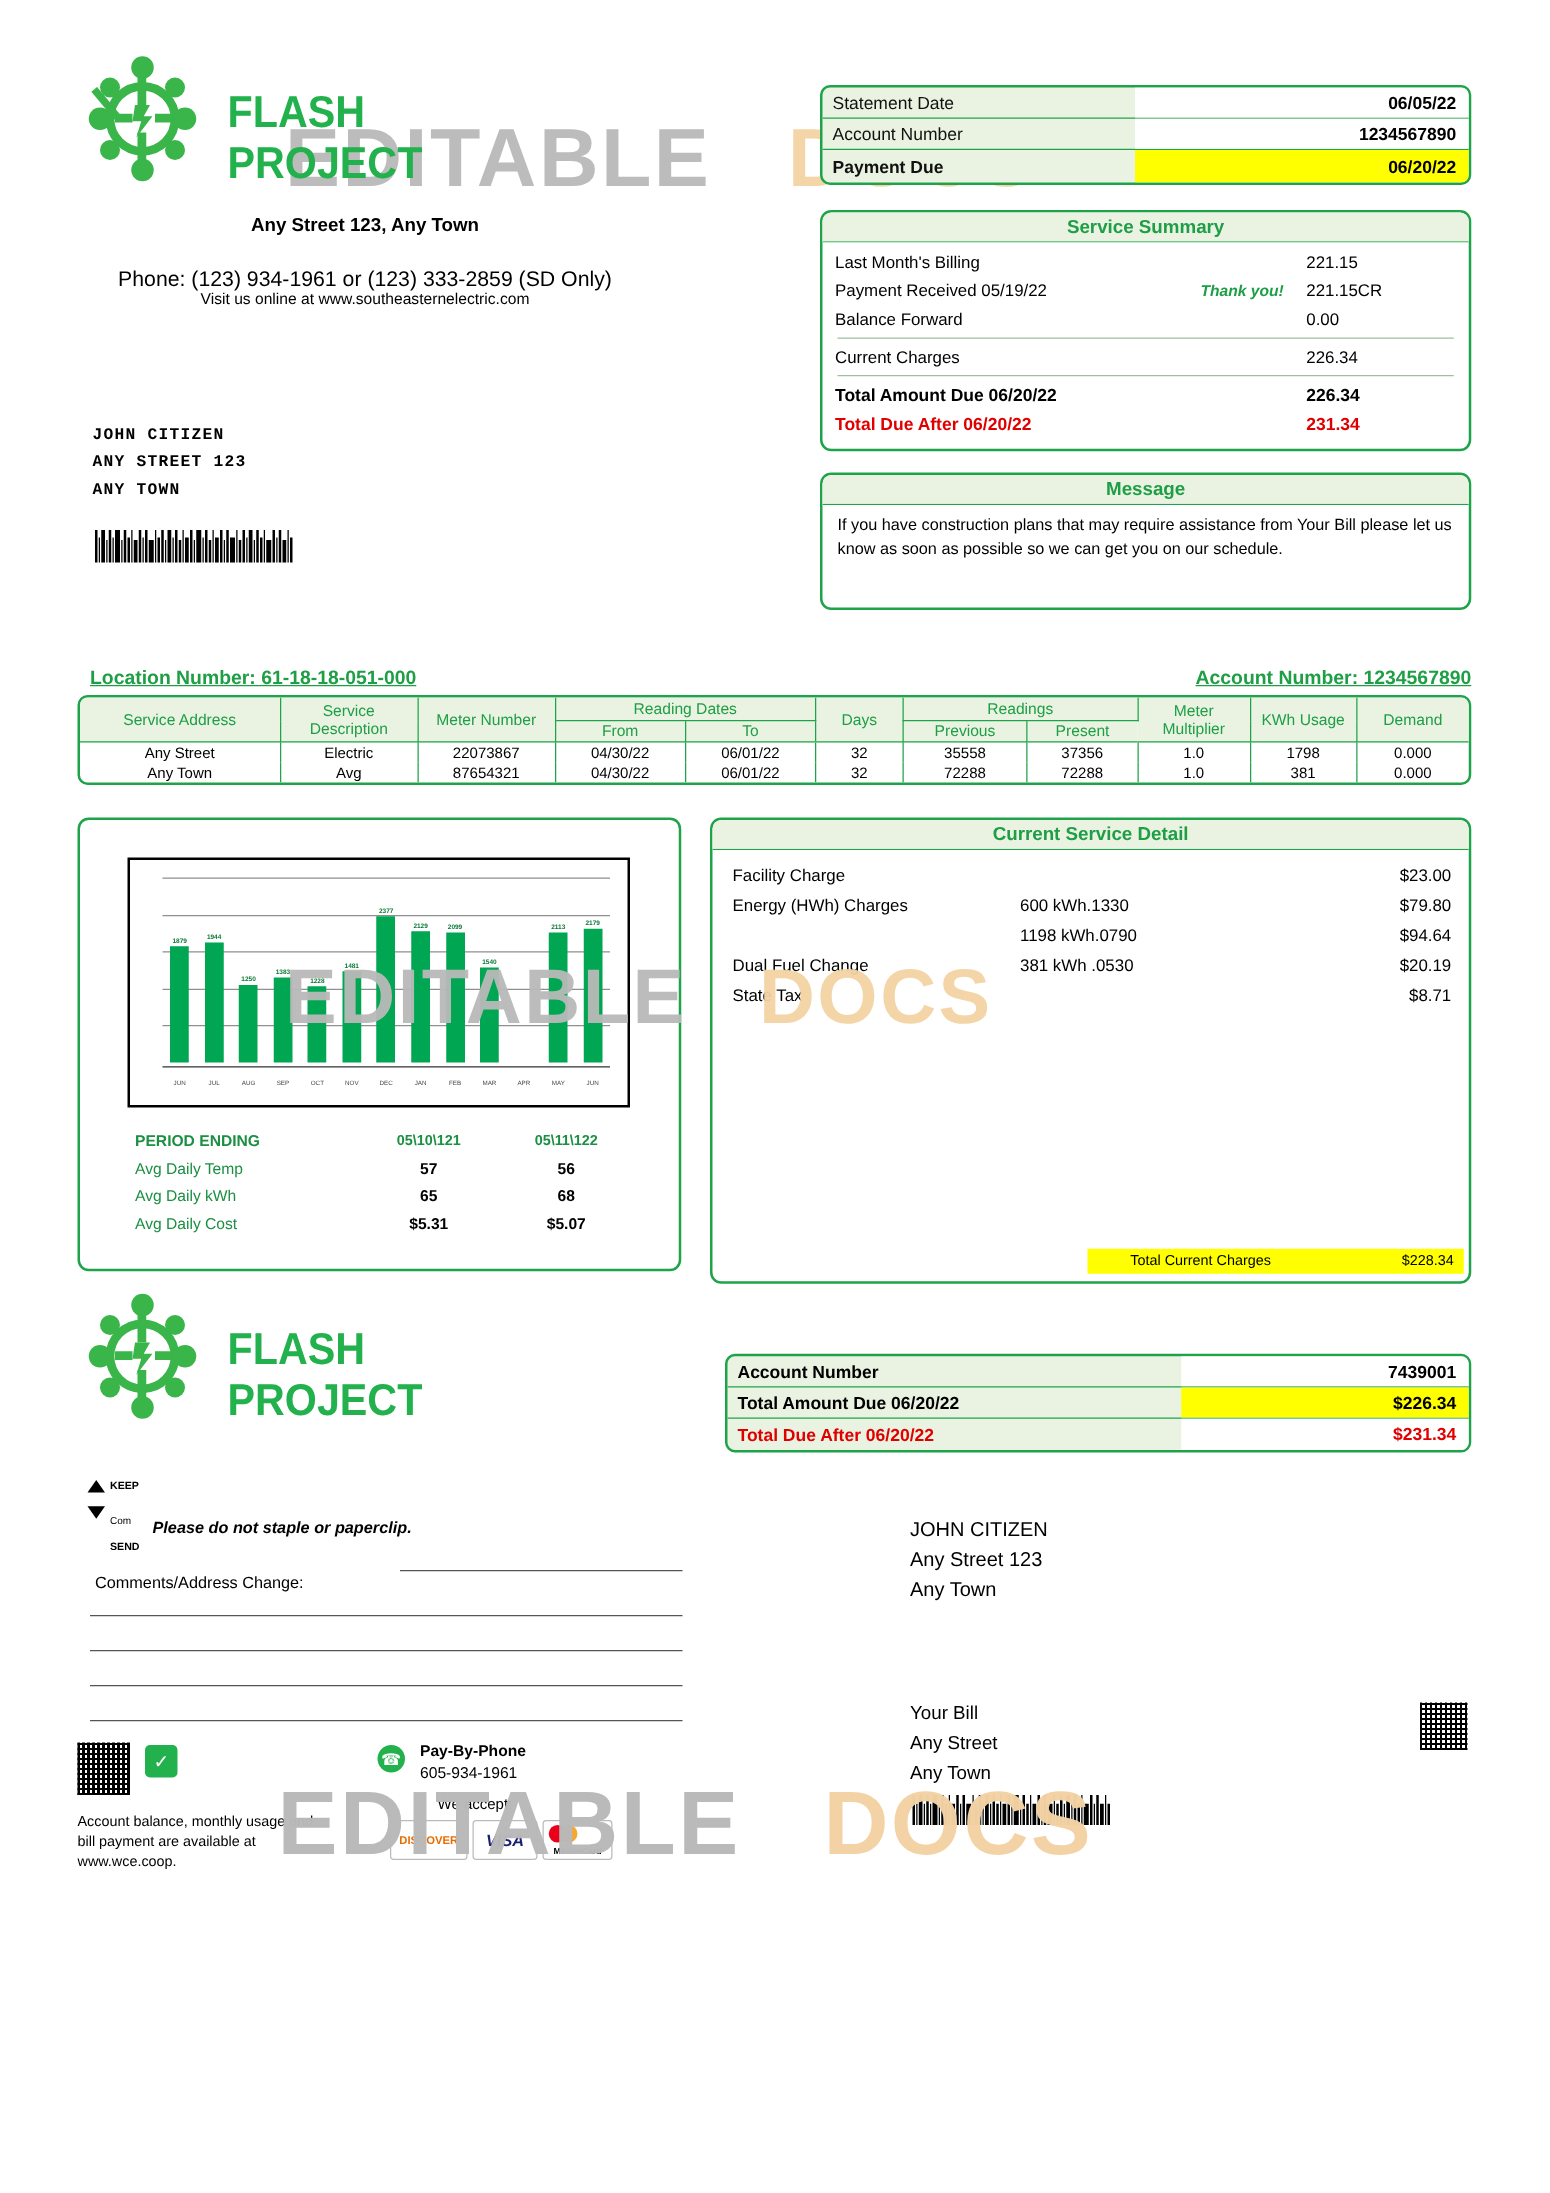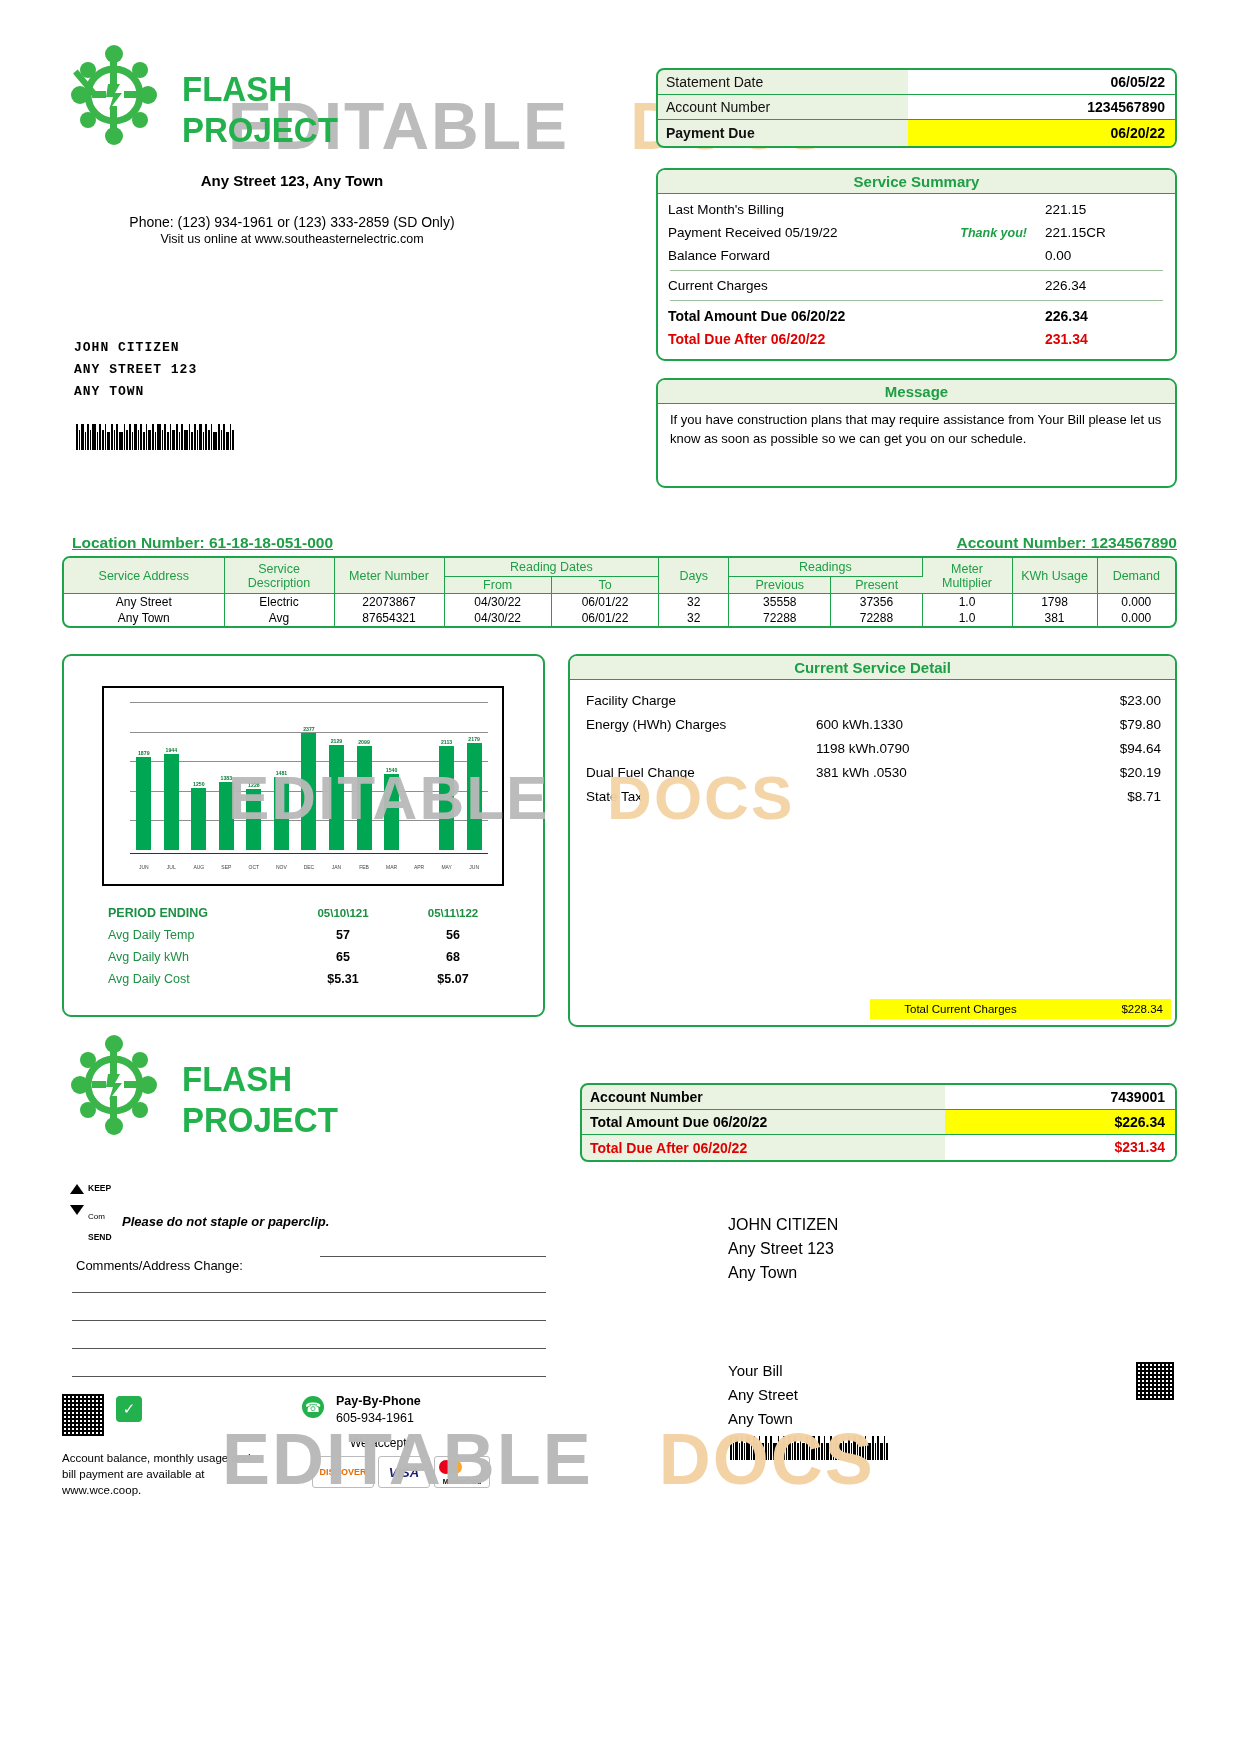--- a/index.html
+++ b/index.html
@@ -210,21 +210,21 @@
           <rect x="20" y="28" width="6" height="30" transform="rotate(-40 23 43)"></rect>
         </g>
         <rect x="44" y="44" width="18" height="22" fill="#fff"></rect>
         <path d="M46 44 h12 l-5 9 h7 l-13 17 l4 -13 h-7 z" fill="#39b54a"></path>
       </svg>
     </div>
     <div class="logo-text" style="left:120px; top:32px;">FLASH PROJECT</div>
   </div>
 
   <div class="t b c" style="left:62px; top:172px; width:460px; font-size:15px;">Any Street 123, Any Town</div>
-  <div class="t c" style="left:62px; top:214px; width:460px; font-size:14px;">Phone: (123) 934-1961 or (123) 333-2859 (SD Only)</div>
+  <div class="t c" style="left:62px; top:214px; width:460px; font-size:17px;">Phone: (123) 934-1961 or (123) 333-2859 (SD Only)</div>
   <div class="t c" style="left:62px; top:232px; width:460px; font-size:12.5px;">Visit us online at www.southeasternelectric.com</div>
 
   <div class="t mono b" style="left:74px; top:340px; font-size:13px; letter-spacing:1px;">JOHN CITIZEN</div>
   <div class="t mono b" style="left:74px; top:362px; font-size:13px; letter-spacing:1px;">ANY STREET 123</div>
   <div class="t mono b" style="left:74px; top:384px; font-size:13px; letter-spacing:1px;">ANY TOWN</div>
 
   <div class="barcode" style="left:76px; top:418px; height:32px;">
     <i style="width:2px;height:26px"></i>
       <i style="width:1px;height:20px"></i>
       <i style="width:3px;height:26px"></i>
@@ -347,21 +347,21 @@
       <tbody>
           <tr>
         <th rowspan="2" style="width:160px">Service Address</th>
         <th rowspan="2" style="width:110px">Service Description</th>
         <th rowspan="2" style="width:110px">Meter Number</th>
         <th colspan="2" style="width:200px">Reading Dates</th>
         <th rowspan="2" style="width:70px">Days</th>
         <th colspan="2" style="width:180px">Readings</th>
         <th rowspan="2" style="width:90px">Meter Multiplier</th>
         <th rowspan="2" style="width:85px">KWh Usage</th>
-        <th rowspan="2" style="width:78px">Demand</th>
+        <th rowspan="2" style="width:90px">Demand</th>
       </tr>
       <tr>
         <th class="sub">From</th>
         <th class="sub">To</th>
         <th class="sub">Previous</th>
         <th class="sub">Present</th>
       </tr>
       <tr>
         <td>Any Street</td>
         <td>Electric</td>

